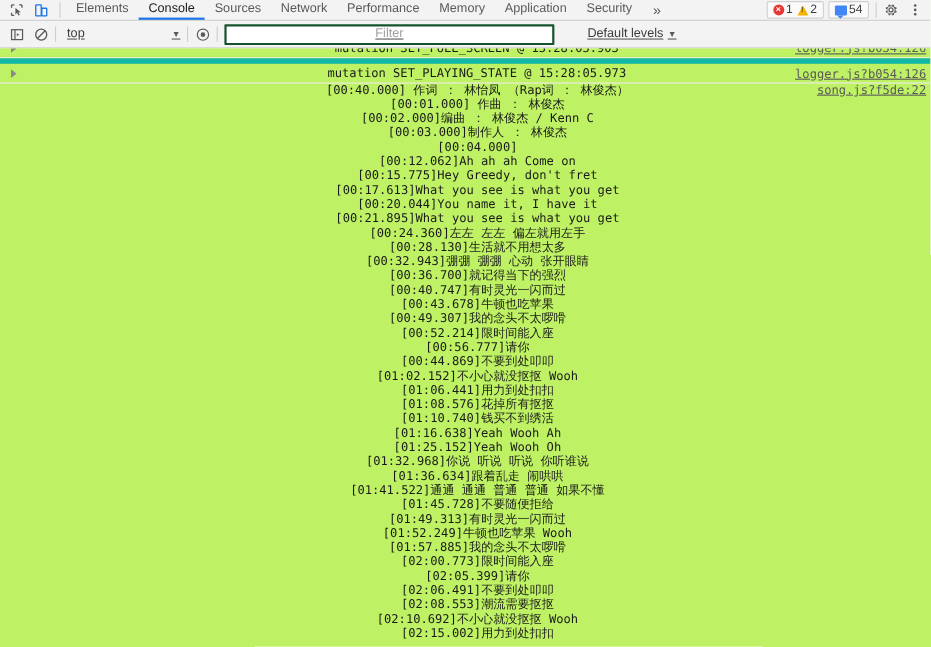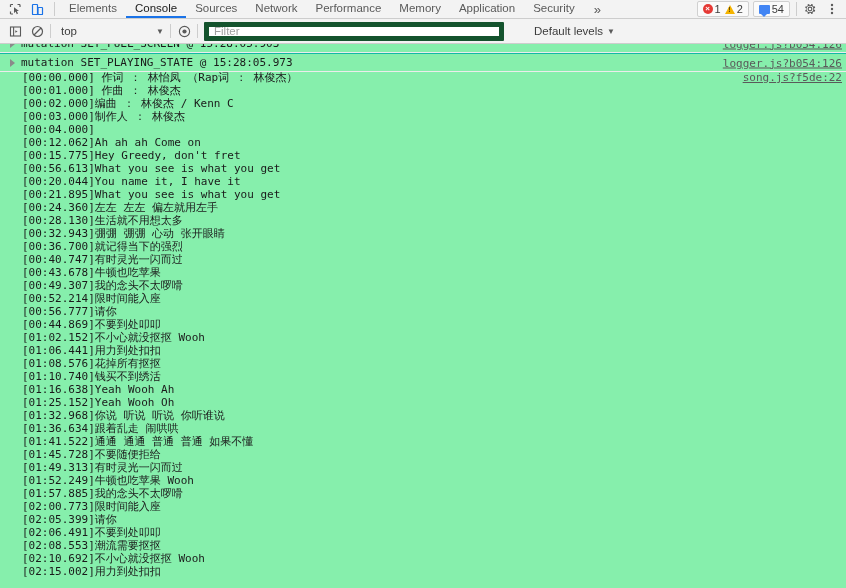--- a/index.html
+++ b/index.html
@@ -113,78 +113,81 @@
   
   #console-toolbar {
     display: flex; align-items: center;
     height: 25px;
     background: #f3f3f3;
     border-bottom: 1px solid #cdcdcd;
     padding: 0 4px;
     font-size: 11px;
     color: #5a5a5a;
     position: relative;
+    text-decoration: underline;
   }
   .ctb-icon {
     width: 22px; height: 20px;
     display: flex; align-items: center; justify-content: center;
   }
   .ctx-select {
     display: flex; align-items: center;
     justify-content: space-between;
     width: 113px;
     height: 20px;
     padding: 0 4px 0 6px;
     font-size: 11.5px;
     color: #3c3c3c;
     margin-left: 2px;
   }
   .caret { font-size: 8px; color: #5a5a5a; }
   .filter-input {
     width: 300px; height: 19px;
     margin-left: 4px;
-    border: 5px solid #14532d;
+    border: 2px solid #14532d;
     background: #fff;
     font-size: 11.5px;
     font-family: "Liberation Sans", sans-serif;
     color: #3c3c3c;
     padding: 0 5px;
     border-radius: 1px;
     outline: none;
+    text-align: center;
   }
   .filter-input::placeholder { color: #a0a0a0; }
   .levels-select {
     display: flex; align-items: center; gap: 4px;
     margin-left: 26px;
     font-size: 11.5px;
     color: #3c3c3c;
     height: 20px; padding: 0 4px;
   }
 
   
   #console-area {
     position: relative;
     height: 544px;
     overflow: hidden;
-    background: #86efac;
+    background: #bef264;
     font-family: "DejaVu Sans Mono", monospace;
     font-size: 11px;
+    text-align: center;
   }
   .msg-row {
     position: relative;
     min-height: 12px;
     line-height: 12px;
     padding-left: 10px;
     border-bottom: 1px solid transparent;
     white-space: nowrap;
   }
   
   .msg-row.group {
     border-bottom: 1px solid #ececec;
-    border-top: 1px solid #14b8a6;
+    border-top: 5px solid #14b8a6;
     padding-left: 21px;
     min-height: 17px;
     line-height: 17px;
   }
   .msg-row.group.clipped-top {
     border-top: none;
   }
   .disclosure {
     position: absolute;
     left: 10px; top: 50%;
@@ -336,28 +339,28 @@
   <div class="levels-select">
     <span>Default levels</span>
     <span class="caret">▼</span>
   </div>
 </div>
 
 <div id="console-area">
   <div id="msg-container" style="margin-top: -9px;">
       <div class="msg-row group clipped-top"><span class="disclosure"></span><span class="msg-text">mutation SET_FULL_SCREEN @ 15:28:05.903</span><a class="src-link" href="#">logger.js?b054:126</a></div>
       <div class="msg-row group"><span class="disclosure"></span><span class="msg-text">mutation SET_PLAYING_STATE @ 15:28:05.973</span><a class="src-link" href="#">logger.js?b054:126</a></div>
-      <div class="msg-row lyric"><span class="msg-text">[00:00.000] 作词 ： 林怡凤 （Rap词 ： 林俊杰）</span><a class="src-link" href="#">song.js?f5de:22</a></div>
+      <div class="msg-row lyric"><span class="msg-text">[00:40.000] 作词 ： 林怡凤 （Rap词 ： 林俊杰）</span><a class="src-link" href="#">song.js?f5de:22</a></div>
       <div class="msg-row lyric"><span class="msg-text">[00:01.000] 作曲 ： 林俊杰</span></div>
       <div class="msg-row lyric"><span class="msg-text">[00:02.000]编曲 ： 林俊杰 / Kenn C</span></div>
       <div class="msg-row lyric"><span class="msg-text">[00:03.000]制作人 ： 林俊杰</span></div>
       <div class="msg-row lyric"><span class="msg-text">[00:04.000]</span></div>
       <div class="msg-row lyric"><span class="msg-text">[00:12.062]Ah ah ah Come on</span></div>
       <div class="msg-row lyric"><span class="msg-text">[00:15.775]Hey Greedy, don't fret</span></div>
-      <div class="msg-row lyric"><span class="msg-text">[00:56.613]What you see is what you get</span></div>
+      <div class="msg-row lyric"><span class="msg-text">[00:17.613]What you see is what you get</span></div>
       <div class="msg-row lyric"><span class="msg-text">[00:20.044]You name it, I have it</span></div>
       <div class="msg-row lyric"><span class="msg-text">[00:21.895]What you see is what you get</span></div>
       <div class="msg-row lyric"><span class="msg-text">[00:24.360]左左 左左 偏左就用左手</span></div>
       <div class="msg-row lyric"><span class="msg-text">[00:28.130]生活就不用想太多</span></div>
       <div class="msg-row lyric"><span class="msg-text">[00:32.943]弸弸 弸弸 心动 张开眼睛</span></div>
       <div class="msg-row lyric"><span class="msg-text">[00:36.700]就记得当下的强烈</span></div>
       <div class="msg-row lyric"><span class="msg-text">[00:40.747]有时灵光一闪而过</span></div>
       <div class="msg-row lyric"><span class="msg-text">[00:43.678]牛顿也吃苹果</span></div>
       <div class="msg-row lyric"><span class="msg-text">[00:49.307]我的念头不太啰嗗</span></div>
       <div class="msg-row lyric"><span class="msg-text">[00:52.214]限时间能入座</span></div>

